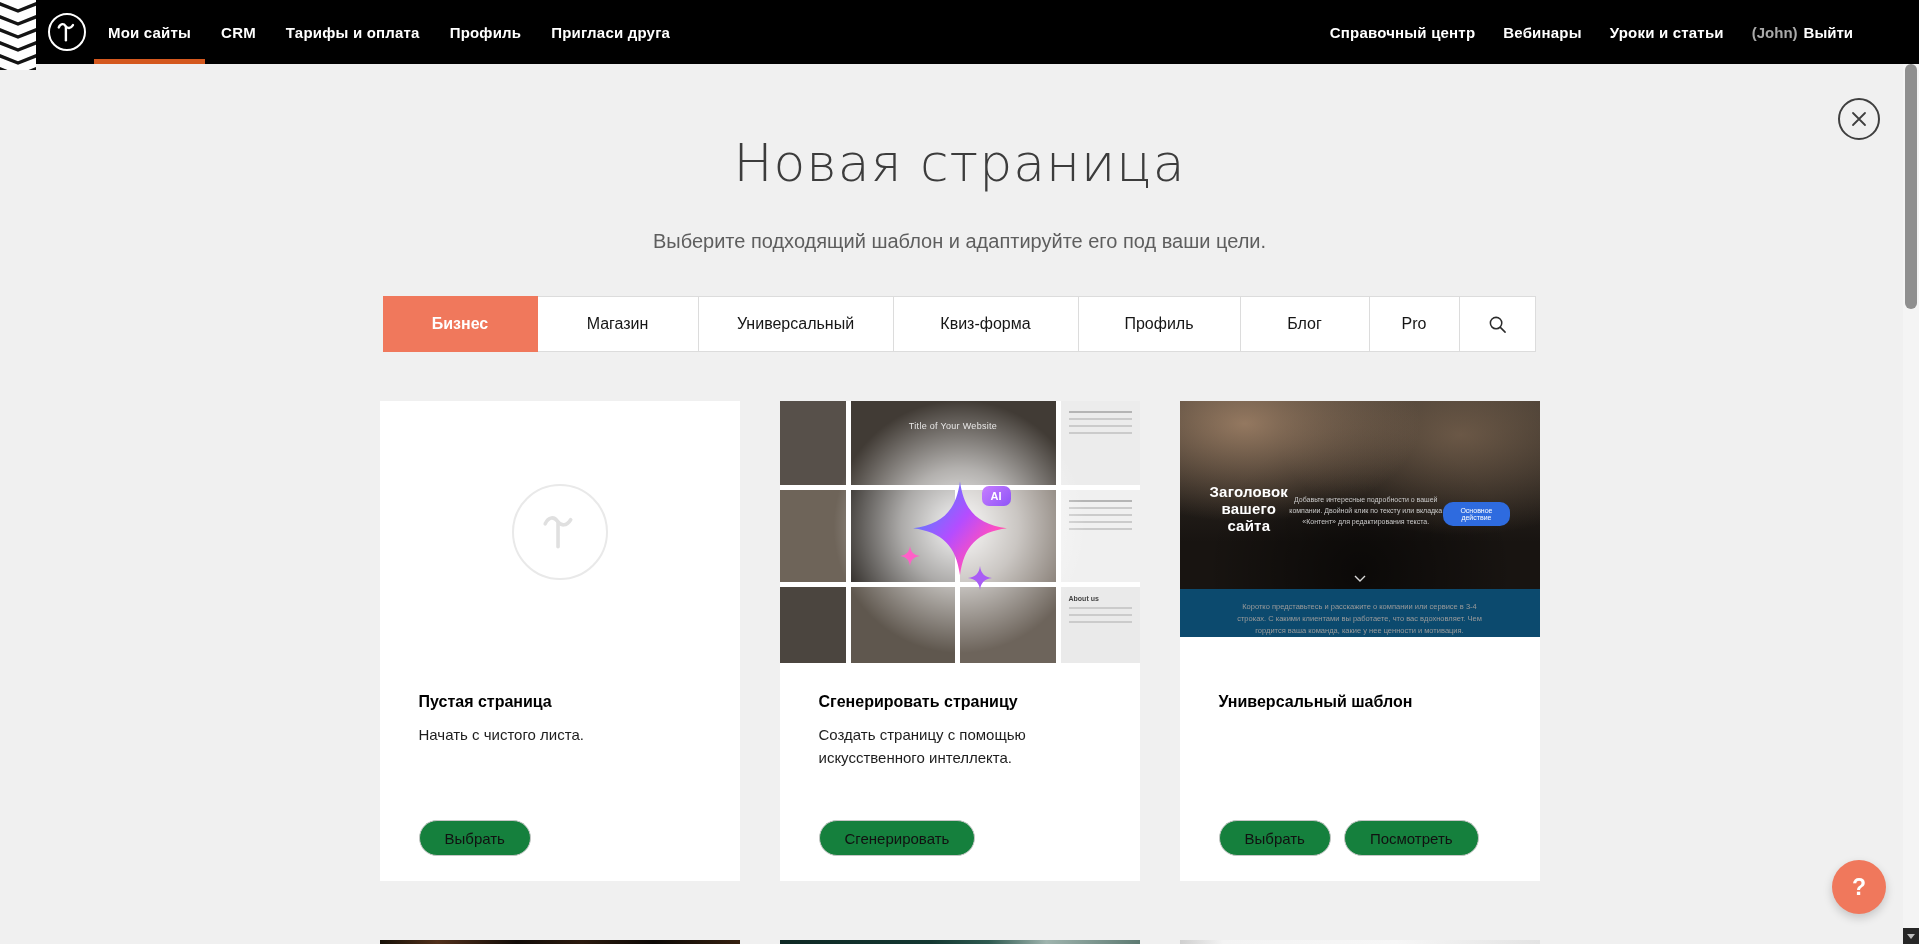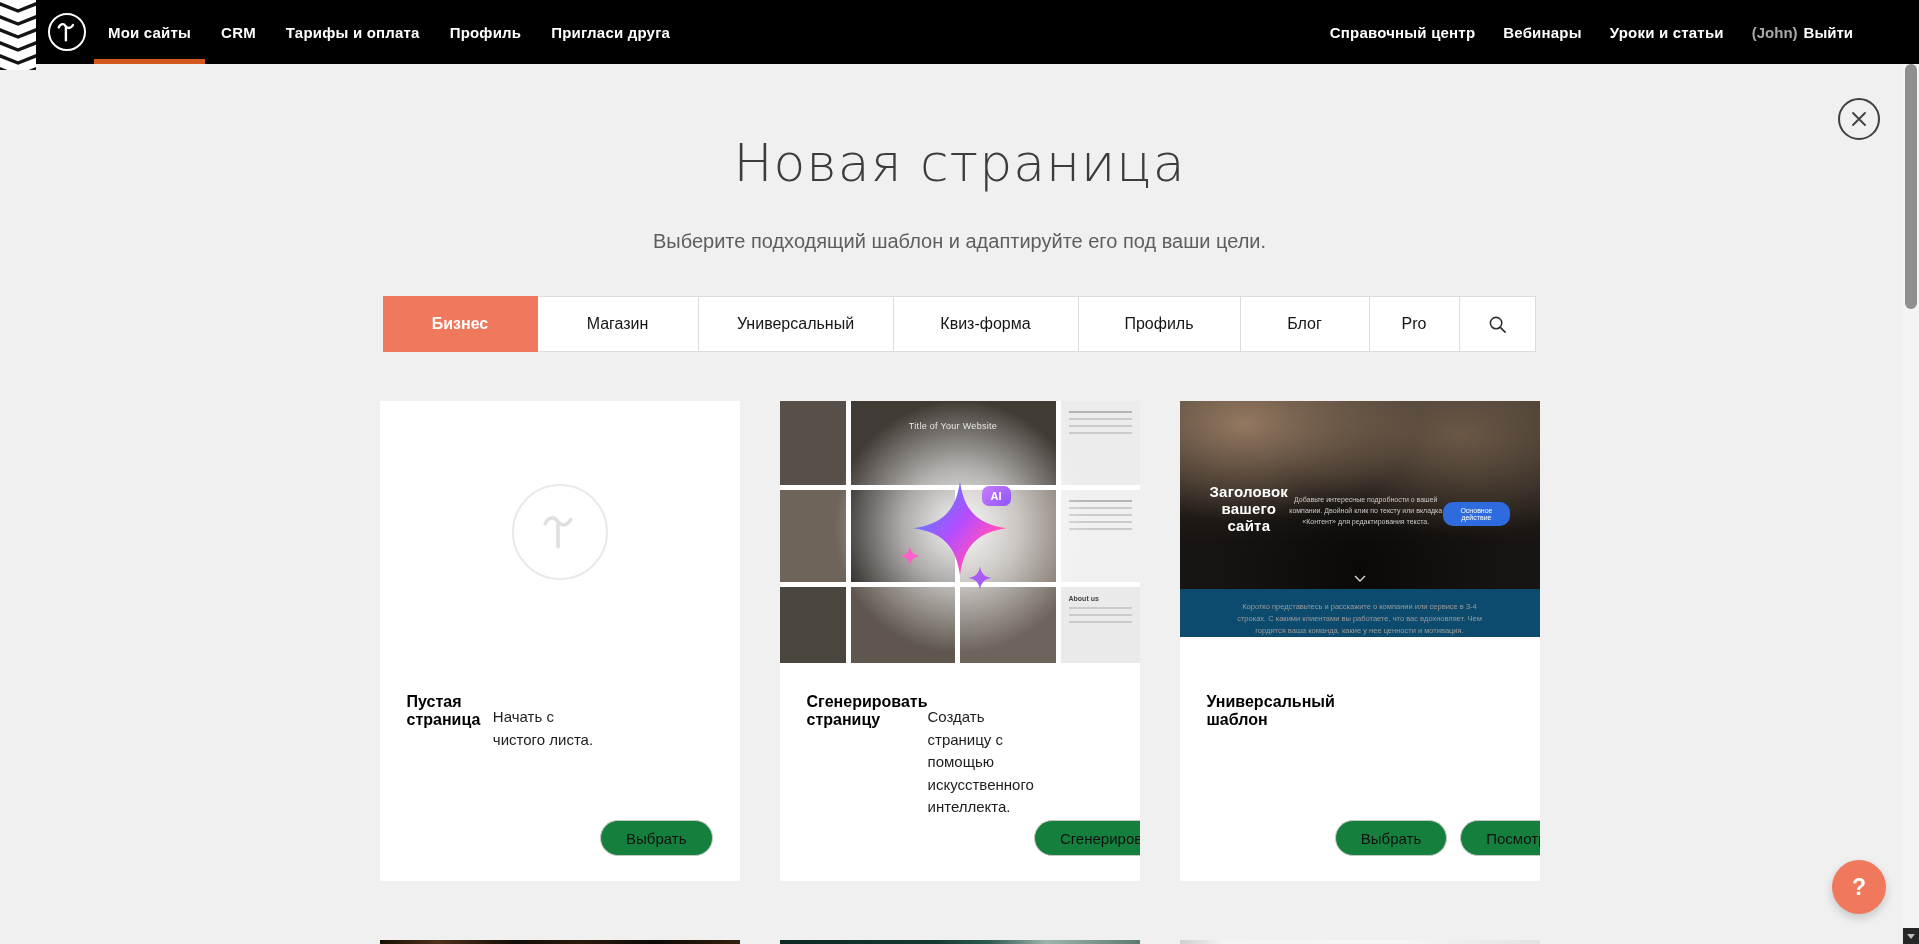--- a/index.html
+++ b/index.html
@@ -189,21 +189,21 @@
     font-size:7px;padding:5px 17px;border-radius:10px;
   }
   .tpl-chevron{position:absolute;bottom:7px;left:50%;transform:translateX(-50%);}
   .tpl-body{flex:1;background:#0c4a6e;display:flex;justify-content:center;}
   .tpl-body p{
     margin-top:12px;width:252px;
     font-size:7.5px;line-height:1.6;color:#9a9a9a;text-align:center;
   }
 
   
-  .info{flex:1;display:flex;flex-direction:row;padding:30px 27px 25px;}
+  .info{flex:1;display:flex;flex-direction:column;padding:30px 39px 25px;}
   .card-title{font-size:16px;font-weight:700;color:#000;}
   .card-desc{margin-top:13px;font-size:15px;line-height:1.5;color:#1d1d1d;max-width:300px;}
   .btn-row{margin-top:auto;display:flex;gap:13px;}
   .pill{
     height:36px;padding:0 25px;
     border:1px solid #c6c6c6;border-radius:19px;
     background:#15803d;color:#111;font-size:15px;
     display:flex;align-items:center;justify-content:center;
     cursor:pointer;font-family:"Liberation Sans",sans-serif;
   }

